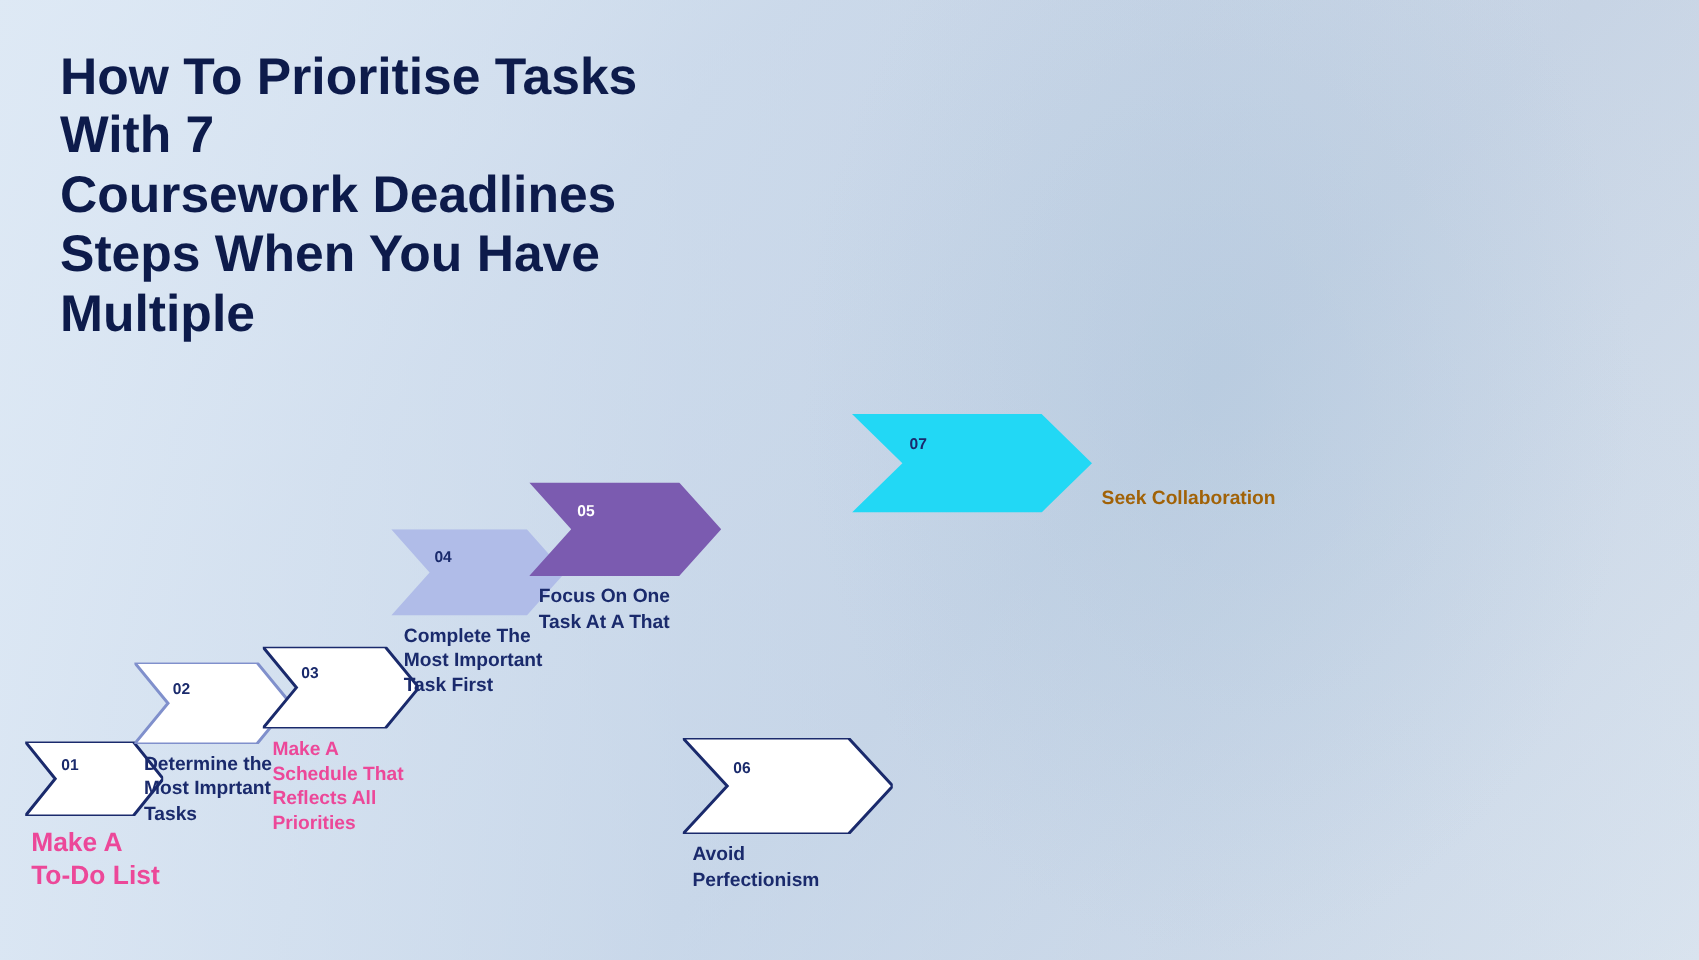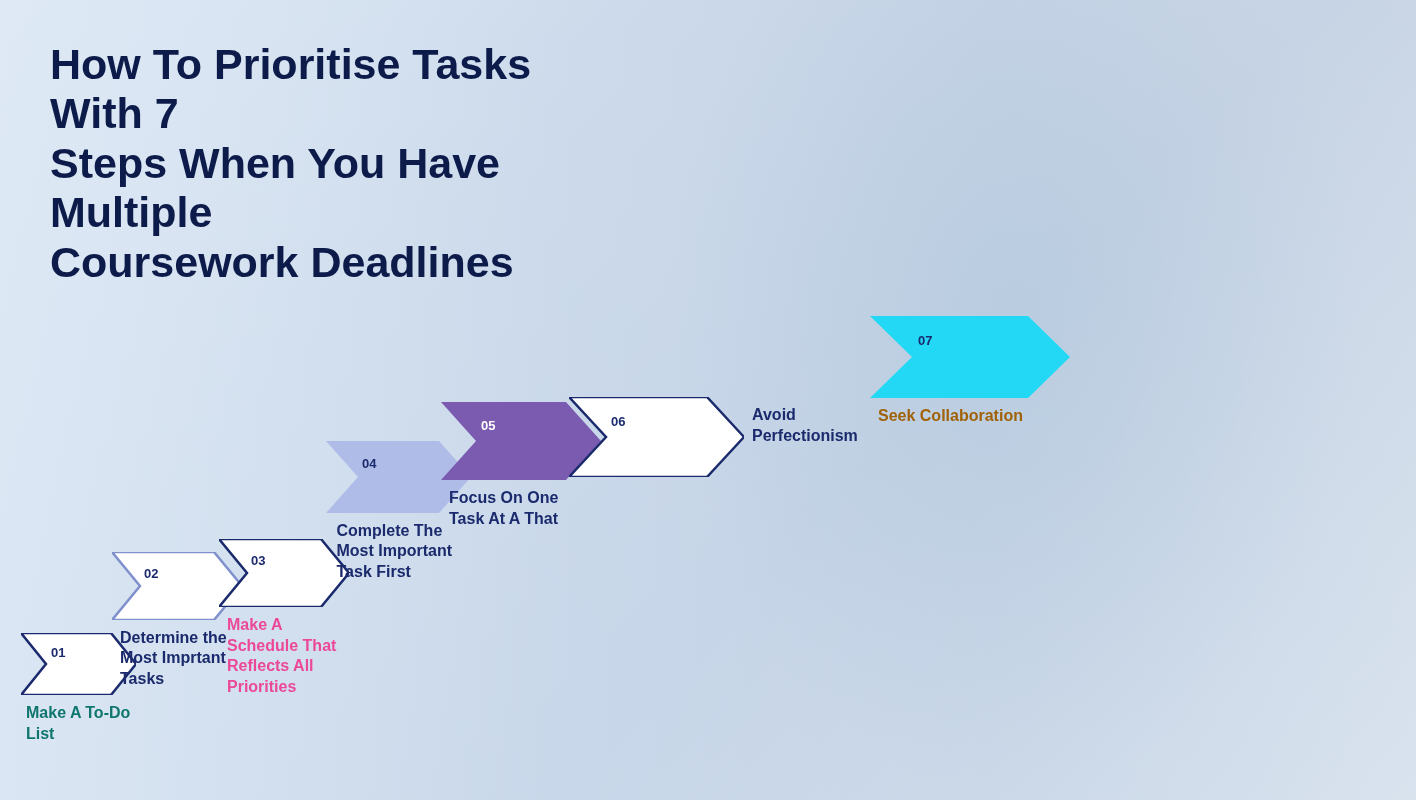--- a/index.html
+++ b/index.html
@@ -48,33 +48,33 @@
 
 <div style="position:absolute;inset:0;background:linear-gradient(to right, rgba(220,232,245,0.85) 0%, rgba(200,218,238,0.5) 40%, rgba(185,205,228,0.3) 70%, rgba(200,215,232,0.2) 100%);"></div>
 
 <div style="position:absolute;right:50px;top:0;width:700px;height:800px;background:radial-gradient(ellipse at 50% 40%, rgba(170,195,218,0.4) 0%, transparent 70%);pointer-events:none;"></div>
 
 <div class="content">
 
   <div style="max-width:580px;">
     <div style="font-size:43px;font-weight:700;color:#0d1b4b;line-height:1.15;">
       <div>How To Prioritise Tasks With 7</div>
+      <div>Coursework Deadlines</div>
       <div>Steps When You Have Multiple</div>
-      <div>Coursework Deadlines</div>
     </div>
   </div>
 
   <div style="position:absolute;bottom:55px;left:0;right:0;display:flex;align-items:flex-end;">
 
     <div style="display:flex;flex-direction:column;align-items:center;margin-left:18px;">
       <svg width="115" height="62" viewBox="0 0 115 62" class="chevron-svg">
         <polygon points="0,0 90,0 115,31 90,62 0,62 25,31" fill="white" stroke="#1a2a6c" stroke-width="2.5"></polygon>
         <text x="30" y="24" class="step-number-text" font-family="Arial" font-weight="700" font-size="13" fill="#1a2a6c">01</text>
       </svg>
-      <div style="font-weight:800;font-size:16px;color:#0f766e;line-height:1.3;margin-top:8px;padding-left:8px;max-width:120px;">Make A To-Do List</div>
+      <div style="font-weight:800;font-size:22px;color:#ec4899;line-height:1.3;margin-top:8px;padding-left:8px;max-width:120px;">Make A To-Do List</div>
     </div>
 
     <div style="display:flex;flex-direction:column;align-items:flex-start;margin-left:-26px;margin-bottom:55px;">
       <svg width="130" height="68" viewBox="0 0 130 68" class="chevron-svg">
         <polygon points="0,0 102,0 130,34 102,68 0,68 28,34" fill="white" stroke="#8090cc" stroke-width="2.5"></polygon>
         <text x="32" y="26" class="step-number-text" font-family="Arial" font-weight="700" font-size="13" fill="#1a2a6c">02</text>
       </svg>
       <div style="font-weight:800;font-size:16px;color:#1a2a6c;line-height:1.3;margin-top:8px;padding-left:8px;max-width:135px;">Determine the Most Imprtant Tasks</div>
     </div>
 
@@ -95,29 +95,29 @@
     </div>
 
     <div style="display:flex;flex-direction:column;align-items:flex-start;margin-left:-30px;margin-bottom:215px;">
       <svg width="160" height="78" viewBox="0 0 160 78" class="chevron-svg">
         <polygon points="0,0 125,0 160,39 125,78 0,78 35,39" fill="#7b5bb0" stroke="none"></polygon>
         <text x="40" y="28" class="step-number-text-white" font-family="Arial" font-weight="700" font-size="14" fill="white">05</text>
       </svg>
       <div style="font-weight:800;font-size:16px;color:#1a2a6c;line-height:1.3;margin-top:8px;padding-left:8px;max-width:150px;">Focus On One Task At A That</div>
     </div>
 
-    <div style="display:flex;flex-direction:row;align-items:flex-start;margin-left:-32px;margin-bottom:268px;">
+    <div style="display:flex;flex-direction:column;align-items:flex-start;margin-left:-32px;">
       <svg width="175" height="80" viewBox="0 0 175 80" class="chevron-svg">
         <polygon points="0,0 138,0 175,40 138,80 0,80 37,40" fill="white" stroke="#1a2a6c" stroke-width="2.5"></polygon>
         <text x="42" y="29" class="step-number-text" font-family="Arial" font-weight="700" font-size="14" fill="#1a2a6c">06</text>
       </svg>
       <div style="font-weight:800;font-size:16px;color:#1a2a6c;line-height:1.3;margin-top:8px;padding-left:8px;max-width:160px;">Avoid Perfectionism</div>
     </div>
 
-    <div style="display:flex;flex-direction:column;align-items:flex-start;margin-left:-34px;margin-bottom:318px;">
+    <div style="display:flex;flex-direction:row;align-items:flex-end;margin-left:-34px;margin-bottom:318px;">
       <svg width="200" height="82" viewBox="0 0 200 82" class="chevron-svg">
         <polygon points="0,0 158,0 200,41 158,82 0,82 42,41" fill="#22d8f5" stroke="none"></polygon>
         <text x="48" y="29" class="step-number-text" font-family="Arial" font-weight="700" font-size="14" fill="#1a2a6c">07</text>
       </svg>
       <div style="font-weight:800;font-size:16px;color:#a16207;line-height:1.3;margin-top:8px;padding-left:8px;max-width:180px;">Seek Collaboration</div>
     </div>
 
   </div>
 
 </div>

